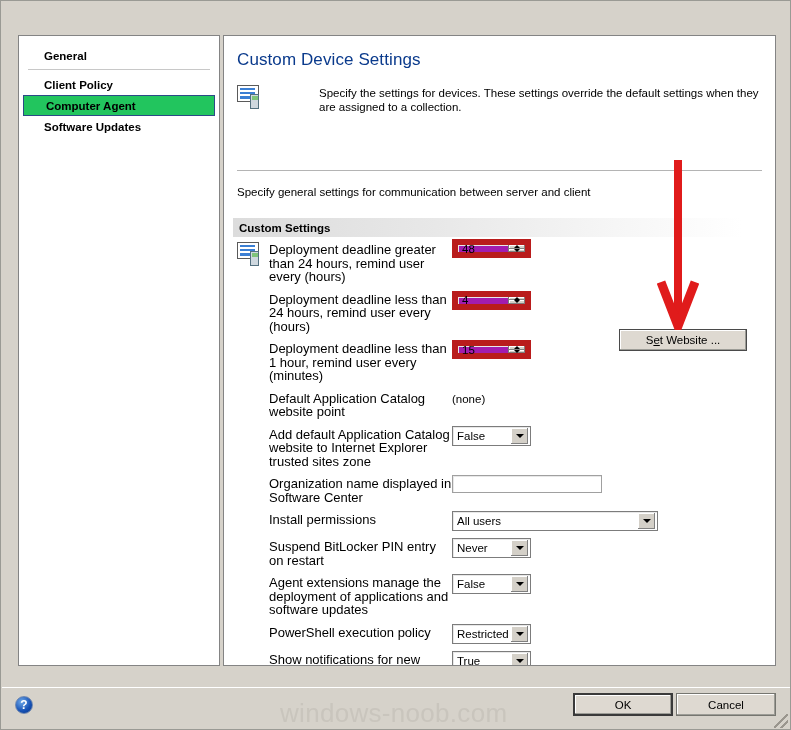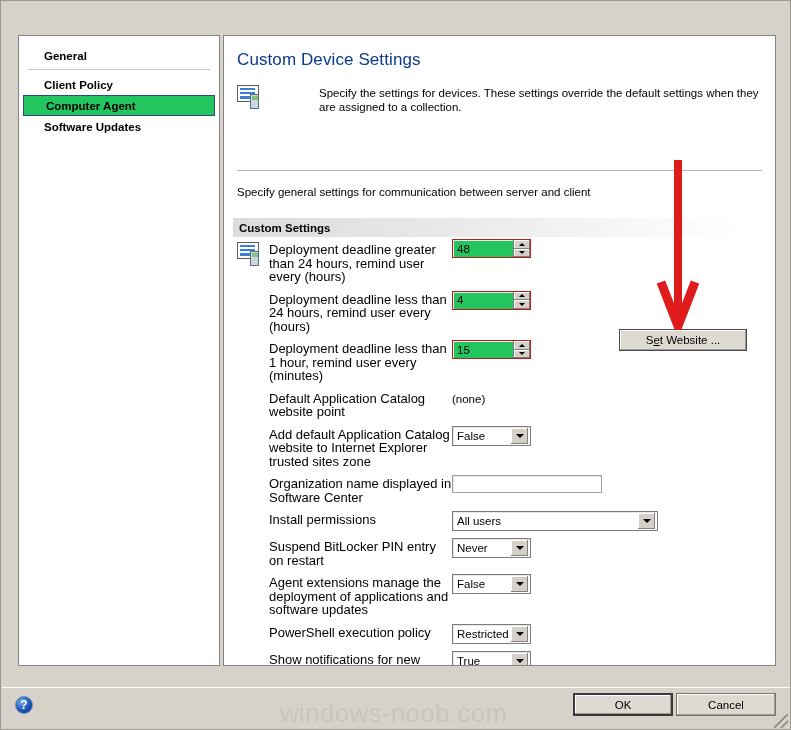--- a/index.html
+++ b/index.html
@@ -239,22 +239,22 @@
     gap: 6px;
   }
   .row.first .labelcell .txt { padding-top: 2px; }
   .row .ctrlcell {
     flex: 1 1 auto;
   }
 
   
   .spinner {
     width: 79px; height: 19px;
-    border: 1px solid #b91c1c;
-    background: #22c55e;
+    border: 6px solid #b91c1c;
+    background: #a21caf;
     display: flex;
     align-items: stretch;
     box-shadow: inset 1px 1px 0 #e8e8e8;
   }
   .spinner .val {
     flex: 1 1 auto;
     padding: 0 0 0 4px;
     font-size: 11.5px;
     display: flex;
     align-items: center;

